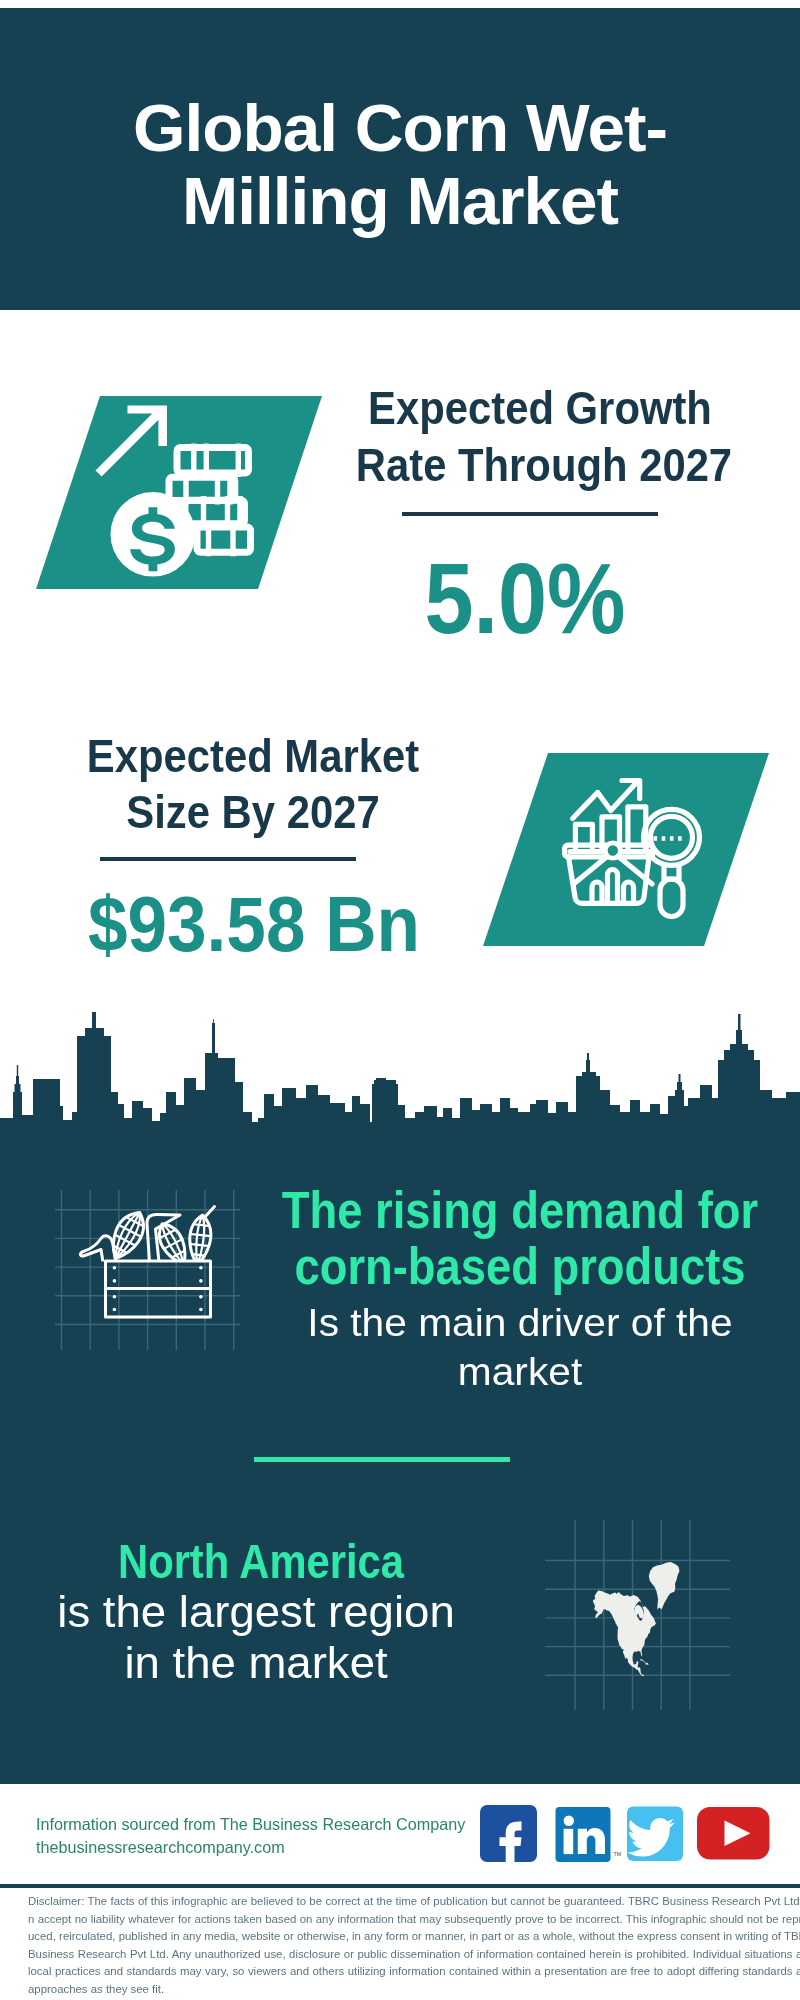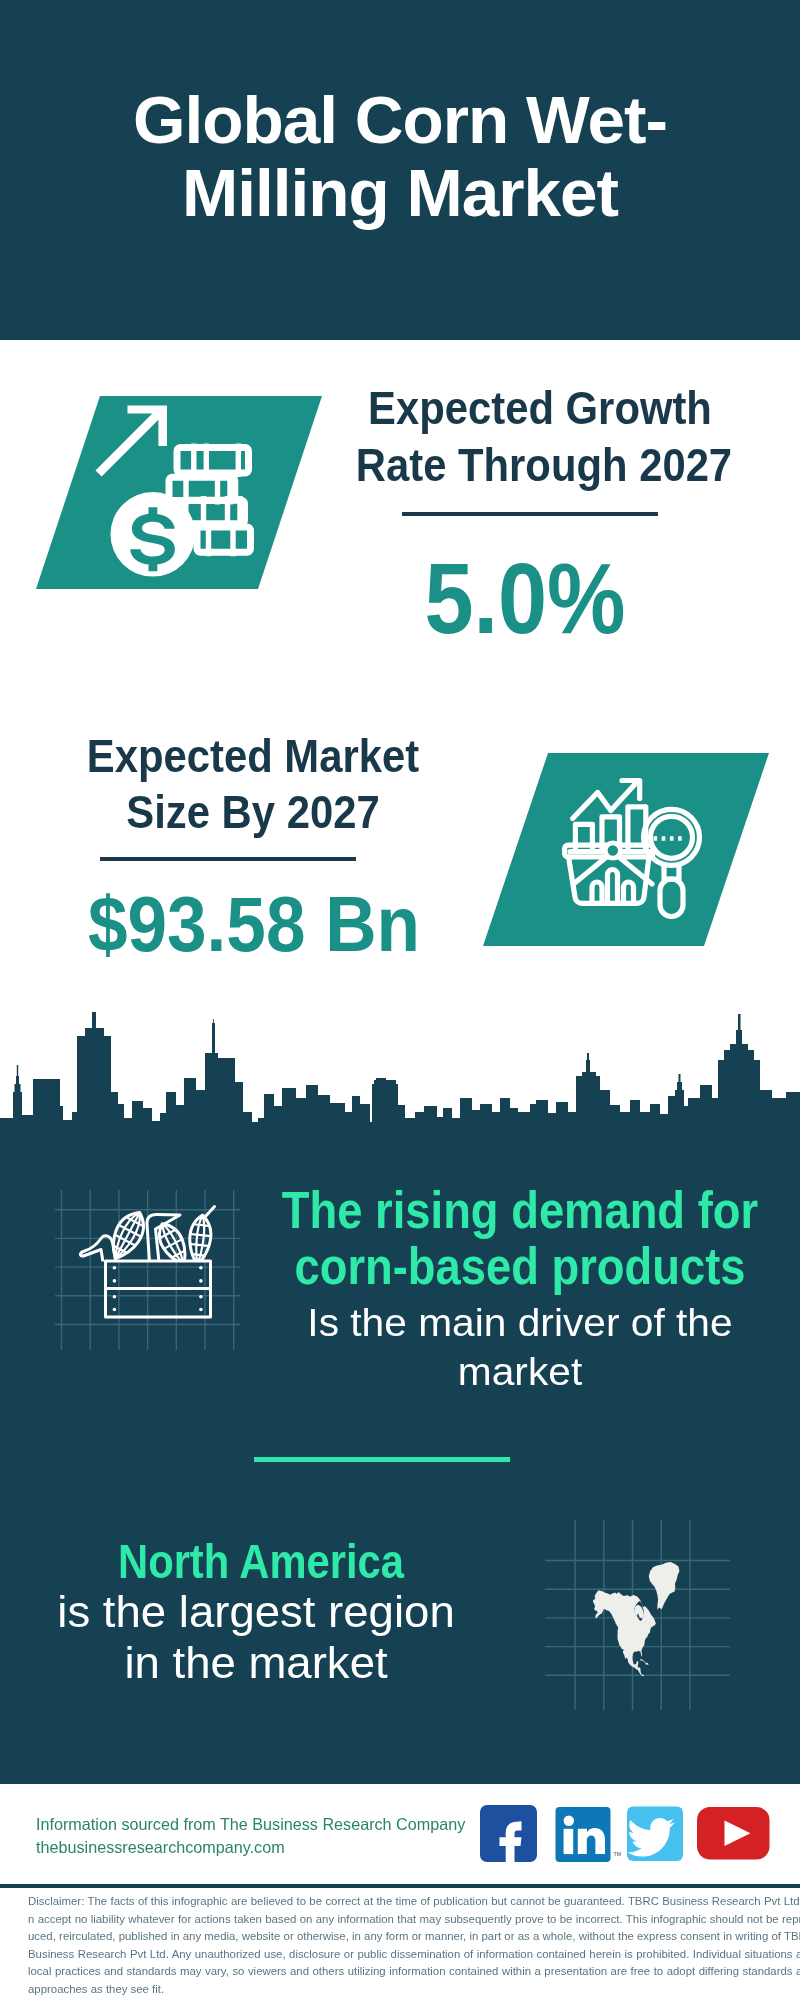--- a/index.html
+++ b/index.html
@@ -1,20 +1,20 @@
 <!DOCTYPE html>
 <html><head>
 <meta charset="utf-8">
 <style>
   html,body{margin:0;padding:0;}
   body{width:800px;height:2000px;background:#ffffff;font-family:"Liberation Sans",sans-serif;overflow:hidden;}
   .page{position:relative;width:800px;height:2000px;overflow:hidden;background:#fff;}
 
   
-  .hdr{position:absolute;left:0;top:0;width:800px;height:340px;background:#164153;text-decoration:underline;}
+  .hdr{position:absolute;left:0;top:8px;width:800px;height:302px;background:#164153;text-decoration:underline;}
   .hdr-title{position:absolute;left:100px;width:600px;top:82.5px;text-align:center;color:#ffffff;
              font-size:67.5px;line-height:73.5px;letter-spacing:0.2px;font-weight:bold;letter-spacing:-1px;}
   .stat-label{position:absolute;text-align:center;color:#19394b;font-weight:bold;font-size:45.4px;line-height:53px;white-space:nowrap;transform:scaleX(0.921);}
   .rule{position:absolute;background:#19394b;height:4px;}
   .stat-val{position:absolute;text-align:center;color:#1b9087;font-weight:bold;line-height:1;white-space:nowrap;}
 
   
   .band{position:absolute;left:0;top:1122px;width:800px;height:658px;background:#164153;}
   .skyline{position:absolute;left:0;top:1008px;width:800px;height:130px;display:block;}
 

